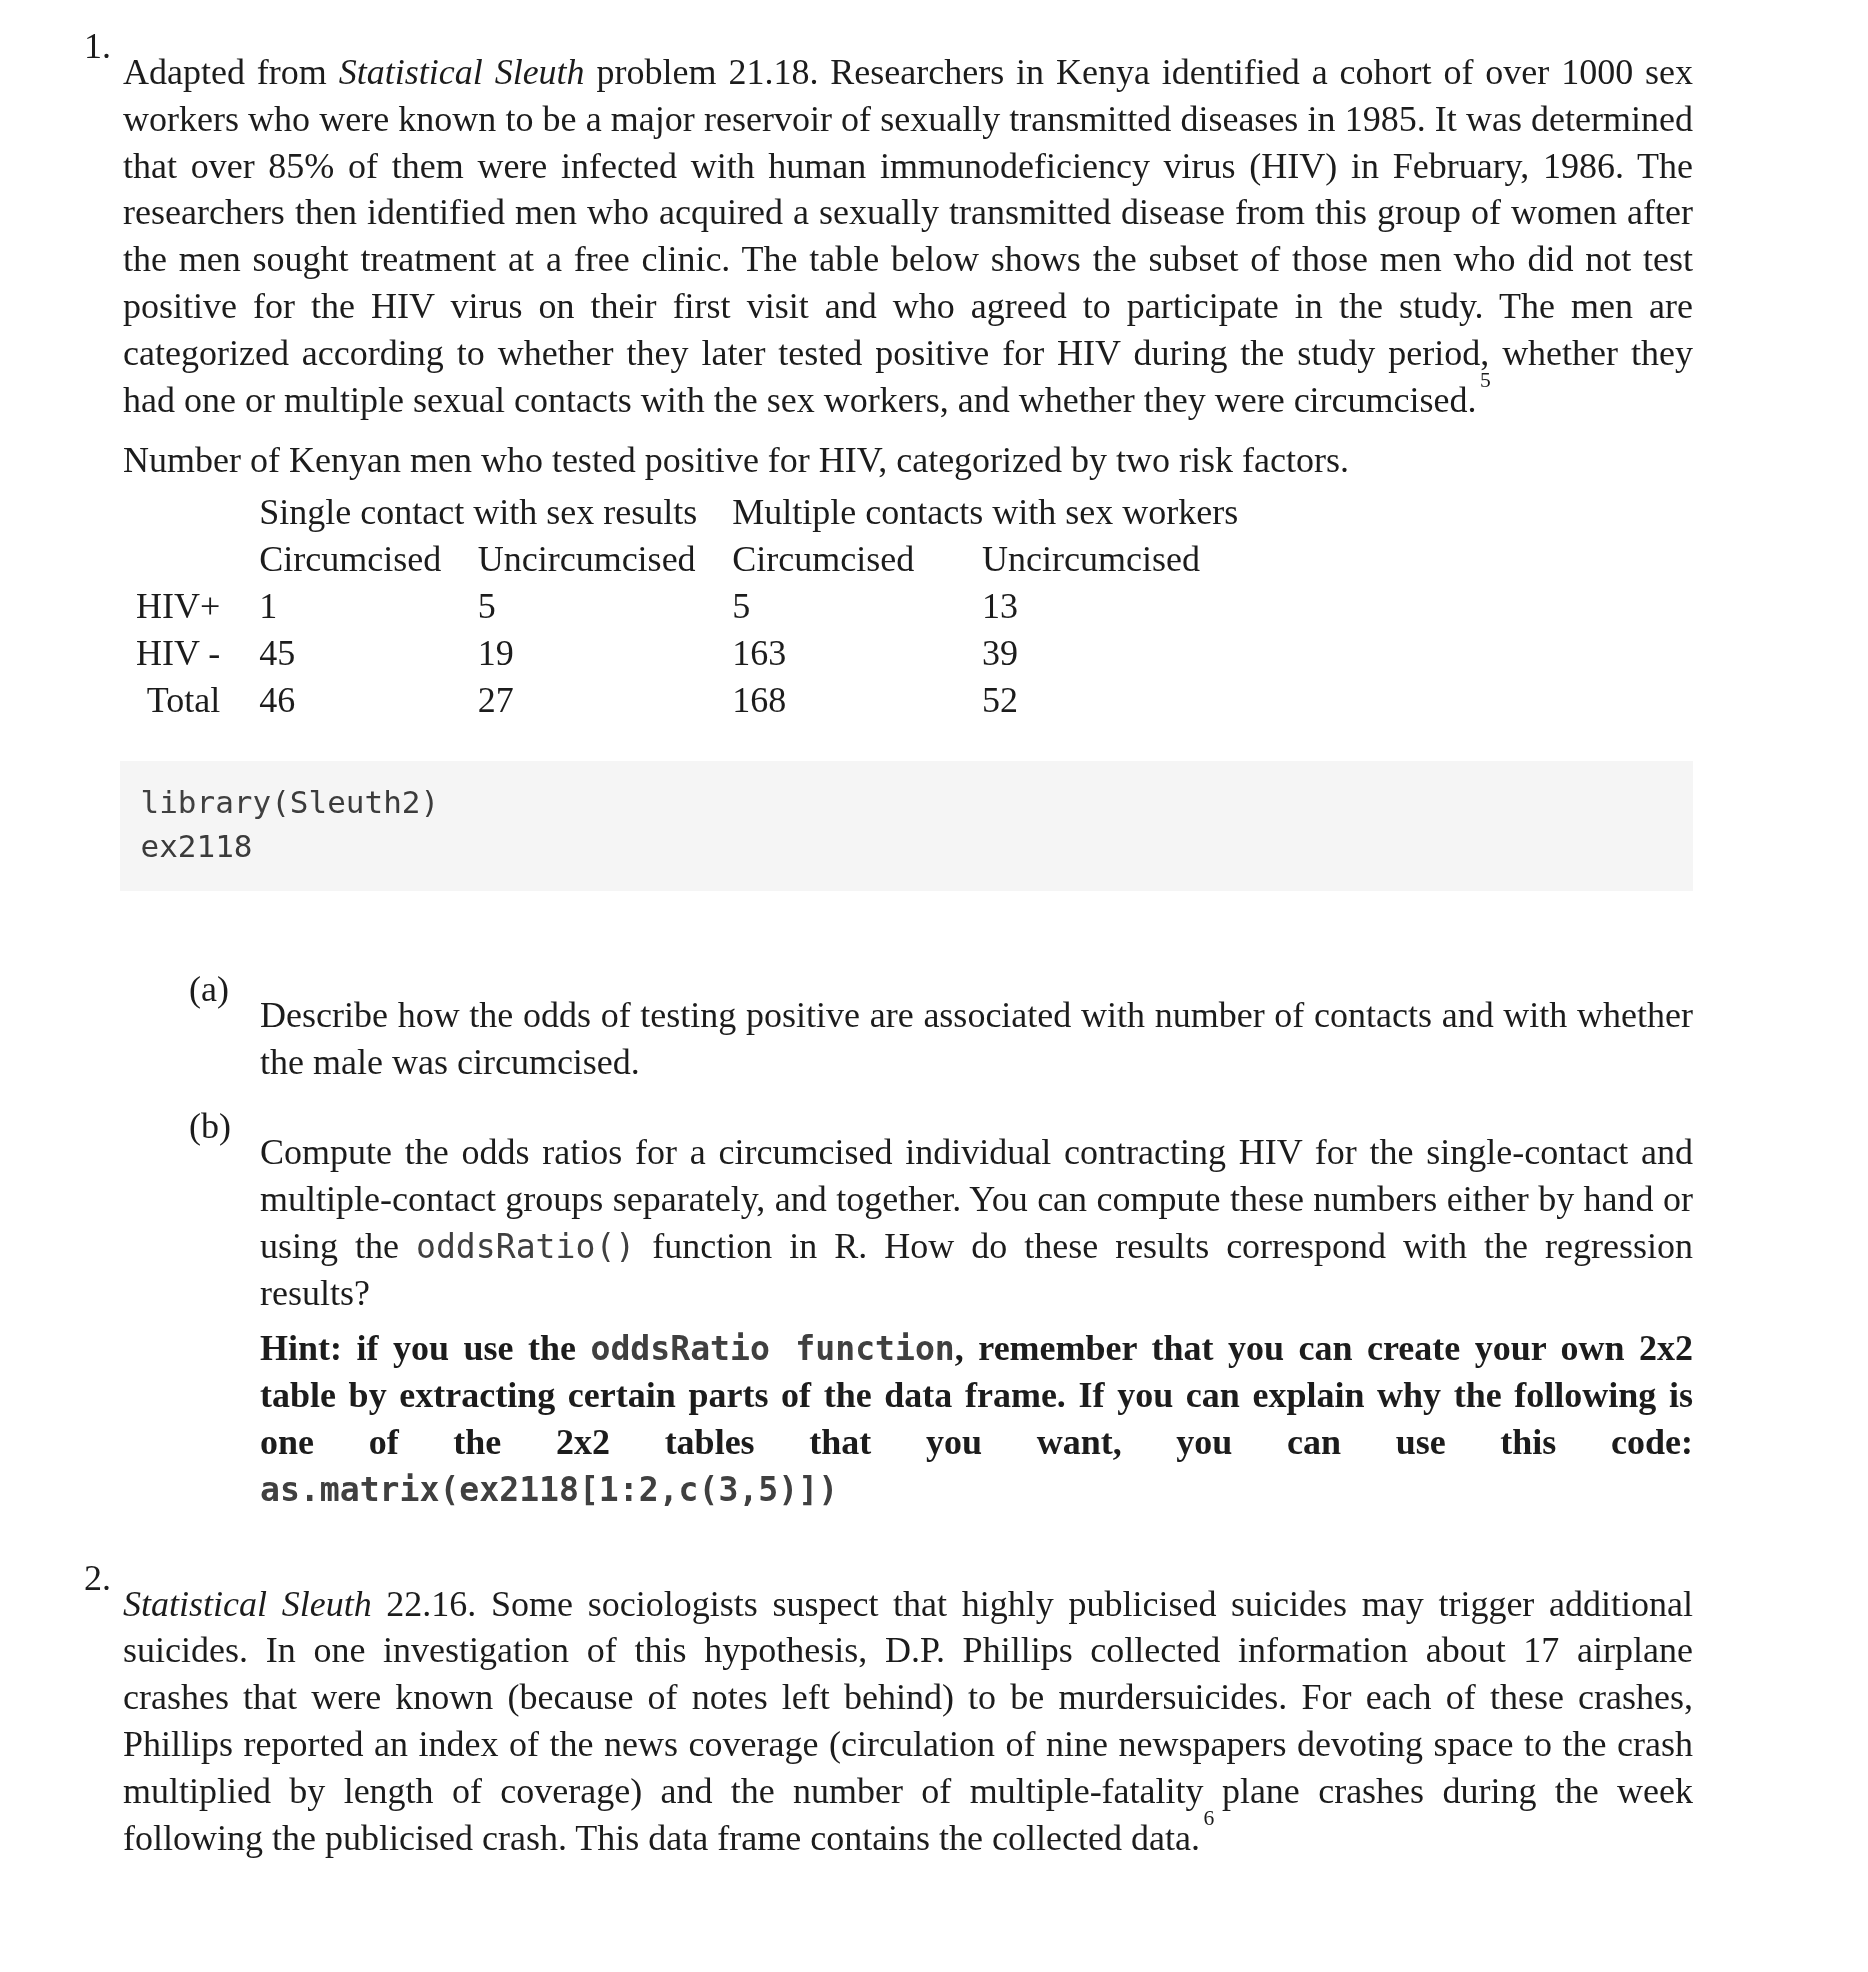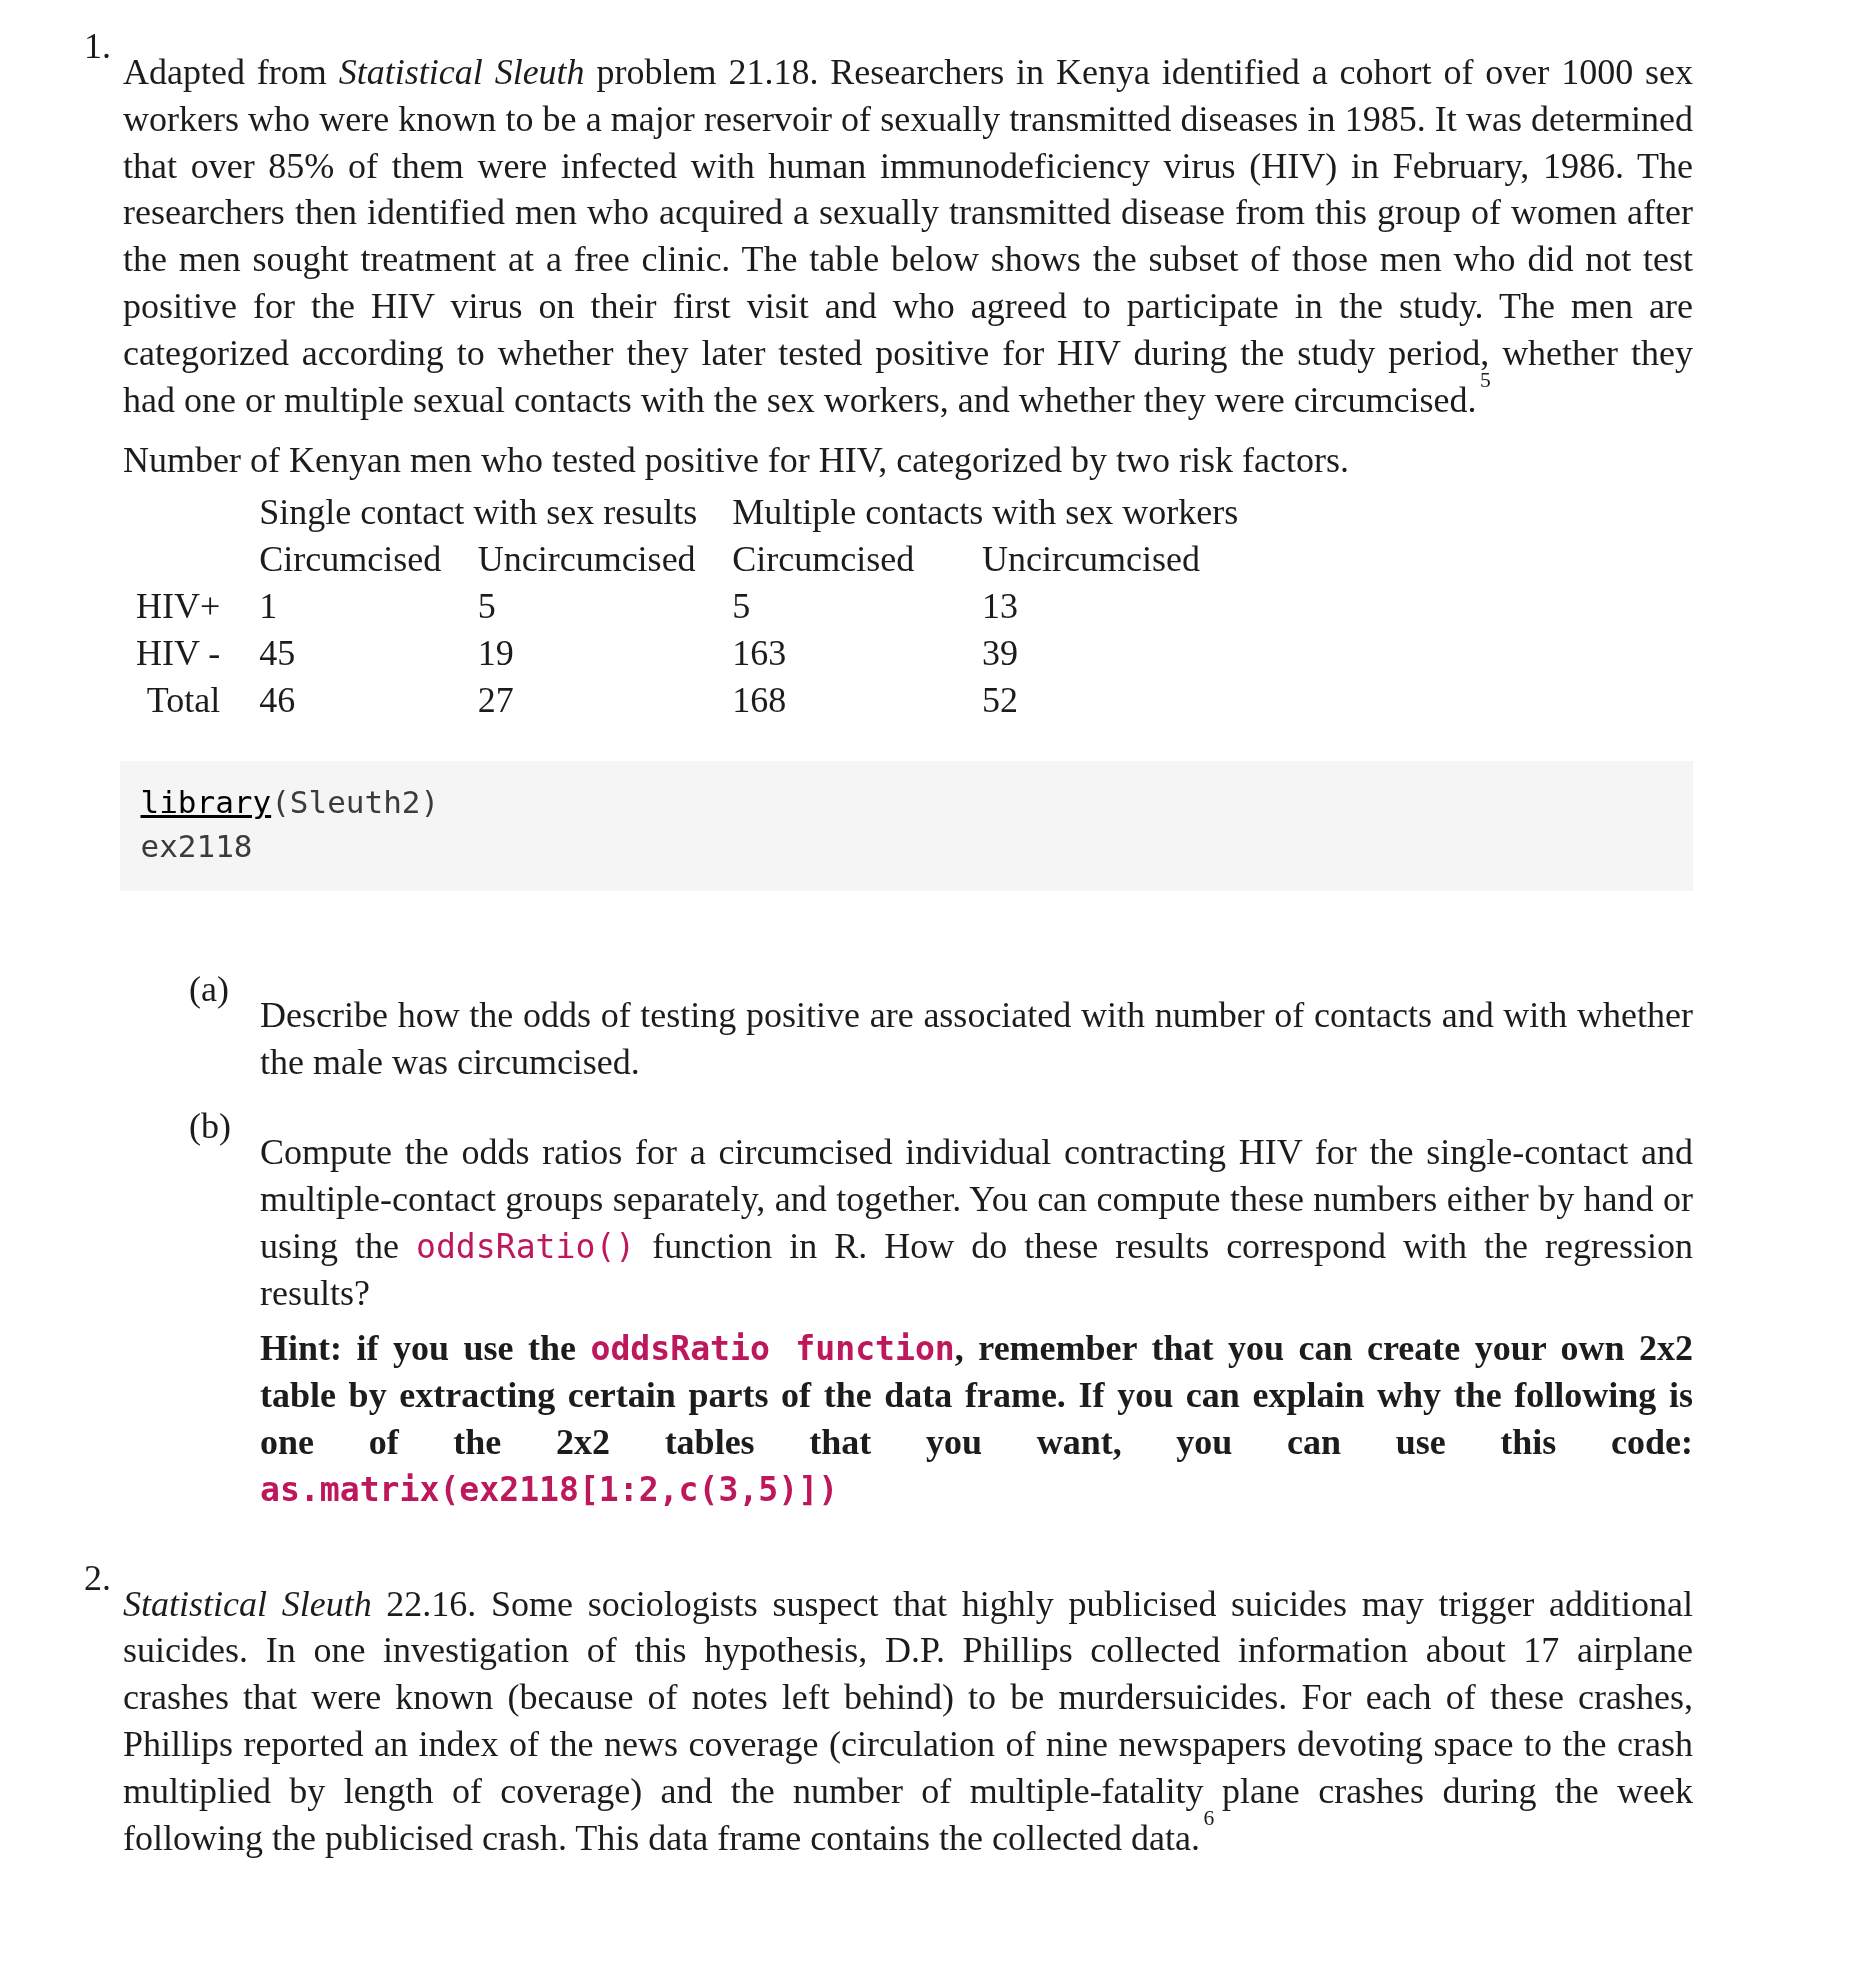--- a/index.html
+++ b/index.html
@@ -49,33 +49,33 @@
   pre.code-block {
     margin: 38px 0 0 -3.5px;
     background: #f5f5f5;
     padding: 19px 21px 23px 21px;
     font-family: "DejaVu Sans Mono", "Liberation Mono", monospace;
     font-size: 31px;
     line-height: 1.42;
     color: #3b3b3b;
     white-space: pre;
   }
-  .code-kw { color: #000000; text-decoration: underline; }
+  .code-kw { color: #404040; }
 
   .parts { margin: 75px 0 0 66px; }
   .part { display: flex; }
   .part + .part { margin-top: 17.5px; }
   .part-label { width: 71px; flex: 0 0 auto; }
   .part-body { flex: 1; min-width: 0; text-align: justify; }
   .part-body .hint { margin-top: 8.7px; font-weight: bold; }
 
   code.inline-code {
     font-family: "DejaVu Sans Mono", "Liberation Mono", monospace;
     font-size: 0.92em;
-    color: #be185d;
+    color: #404040;
   }
 </style>
 </head>
 <body>
 
 <div class="page">
 
   <div class="enum-item">
     <span class="enum-num">1.</span>
     <div class="enum-body">

